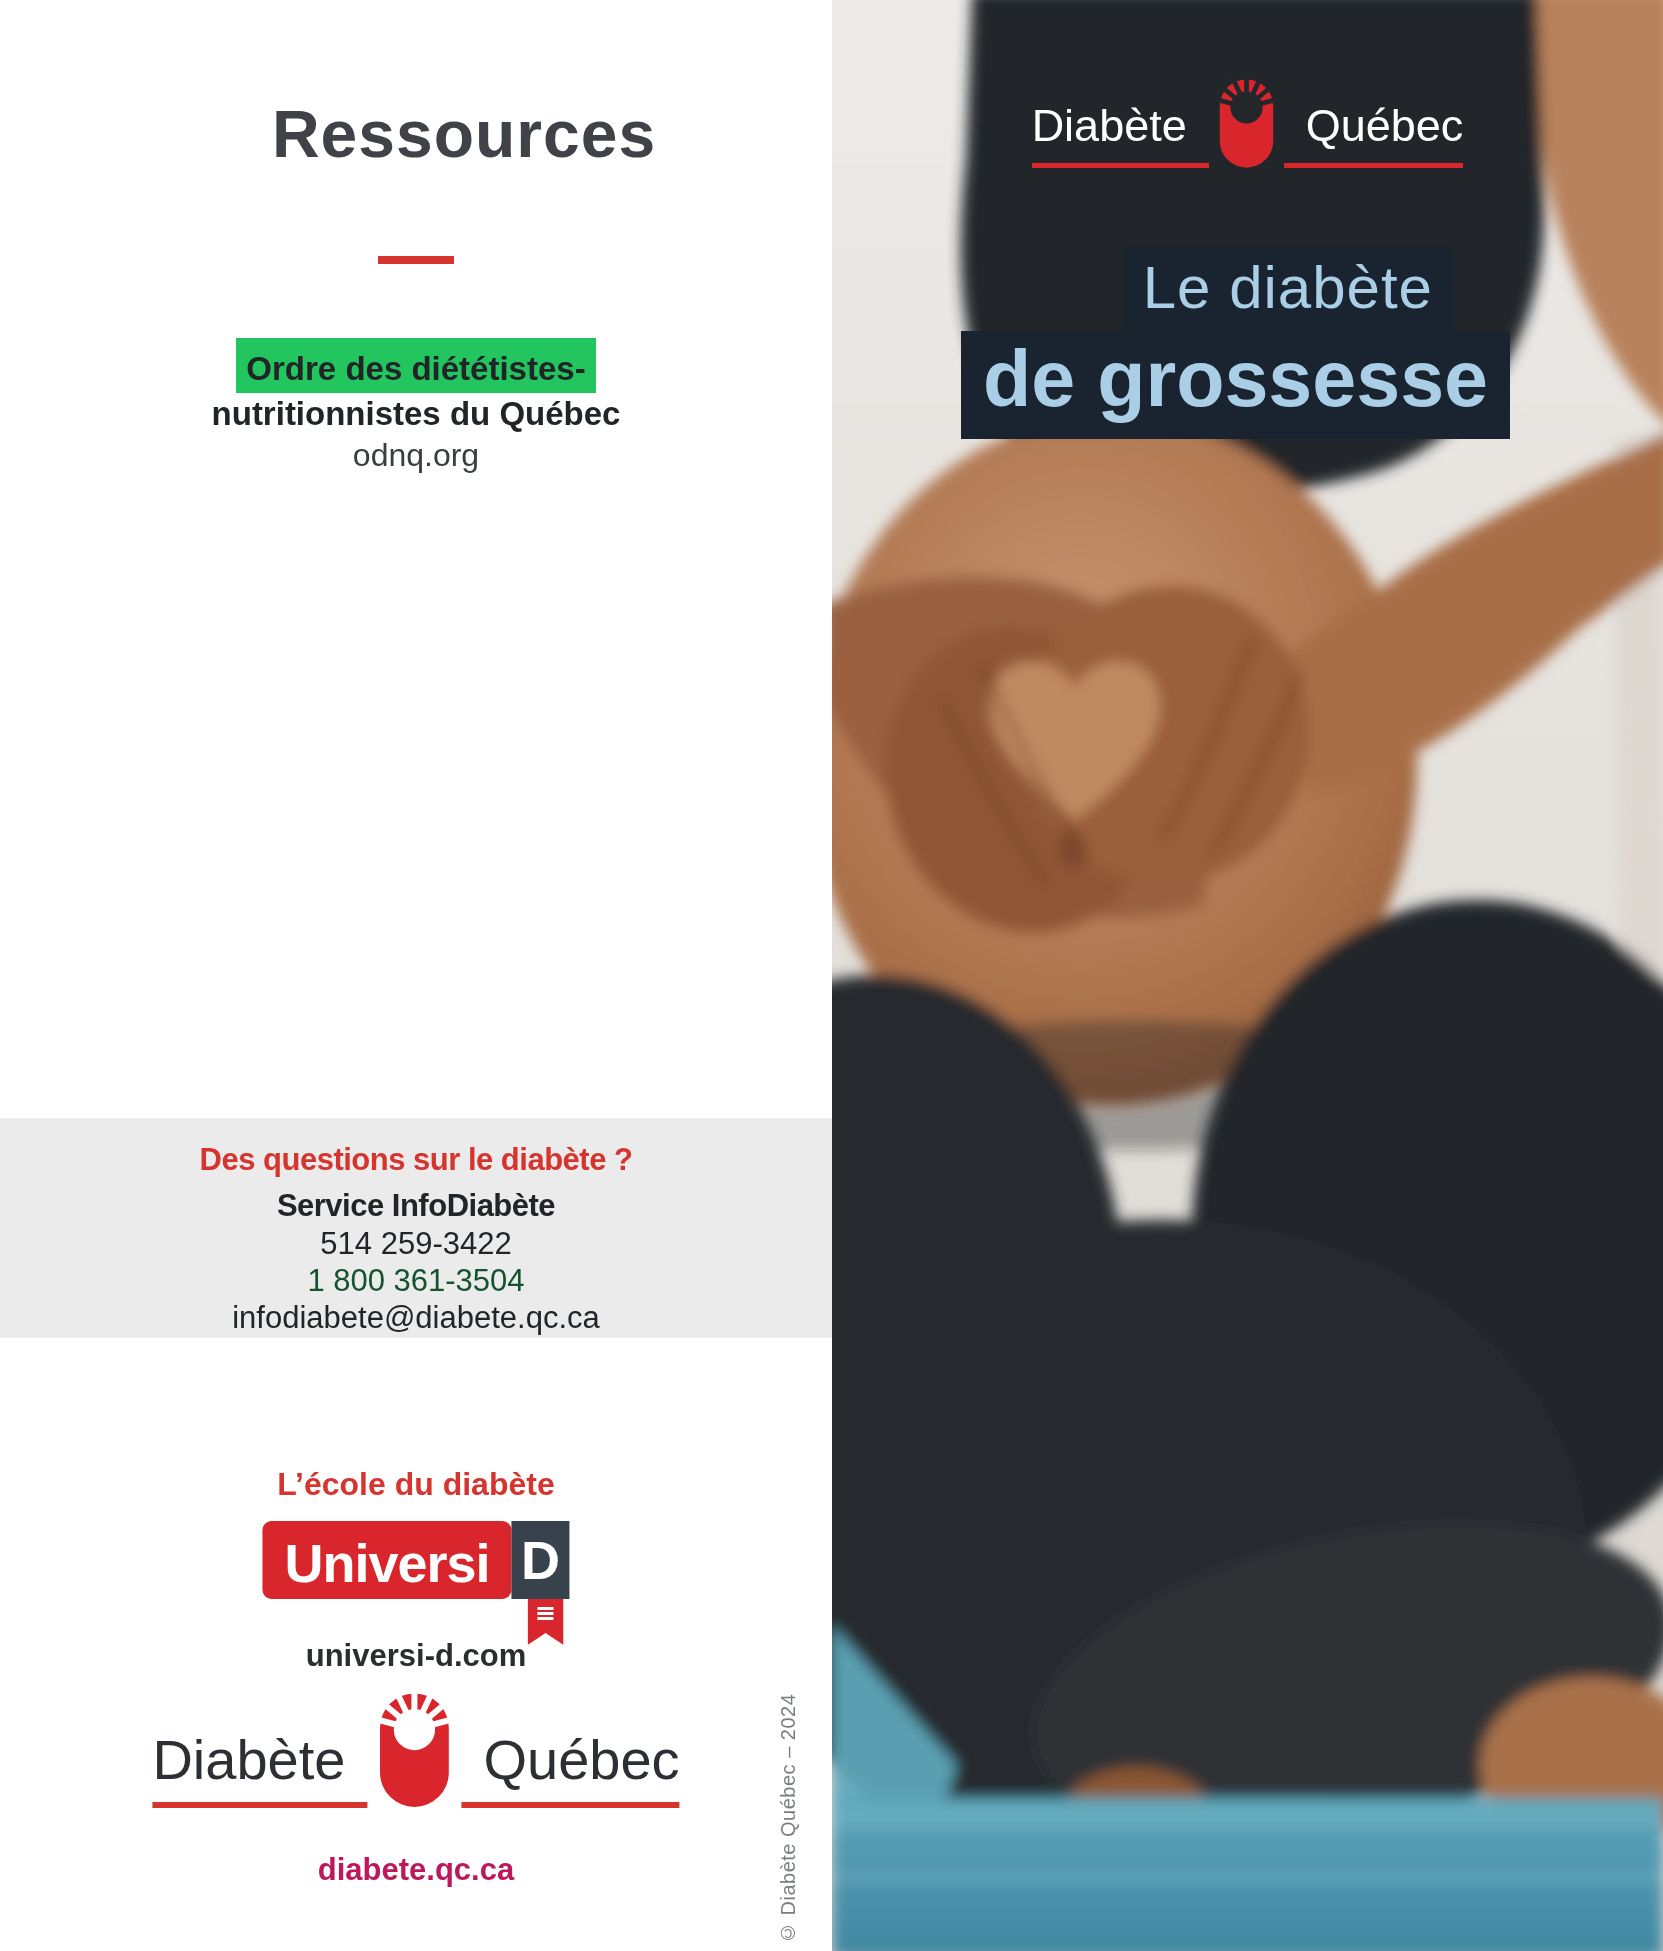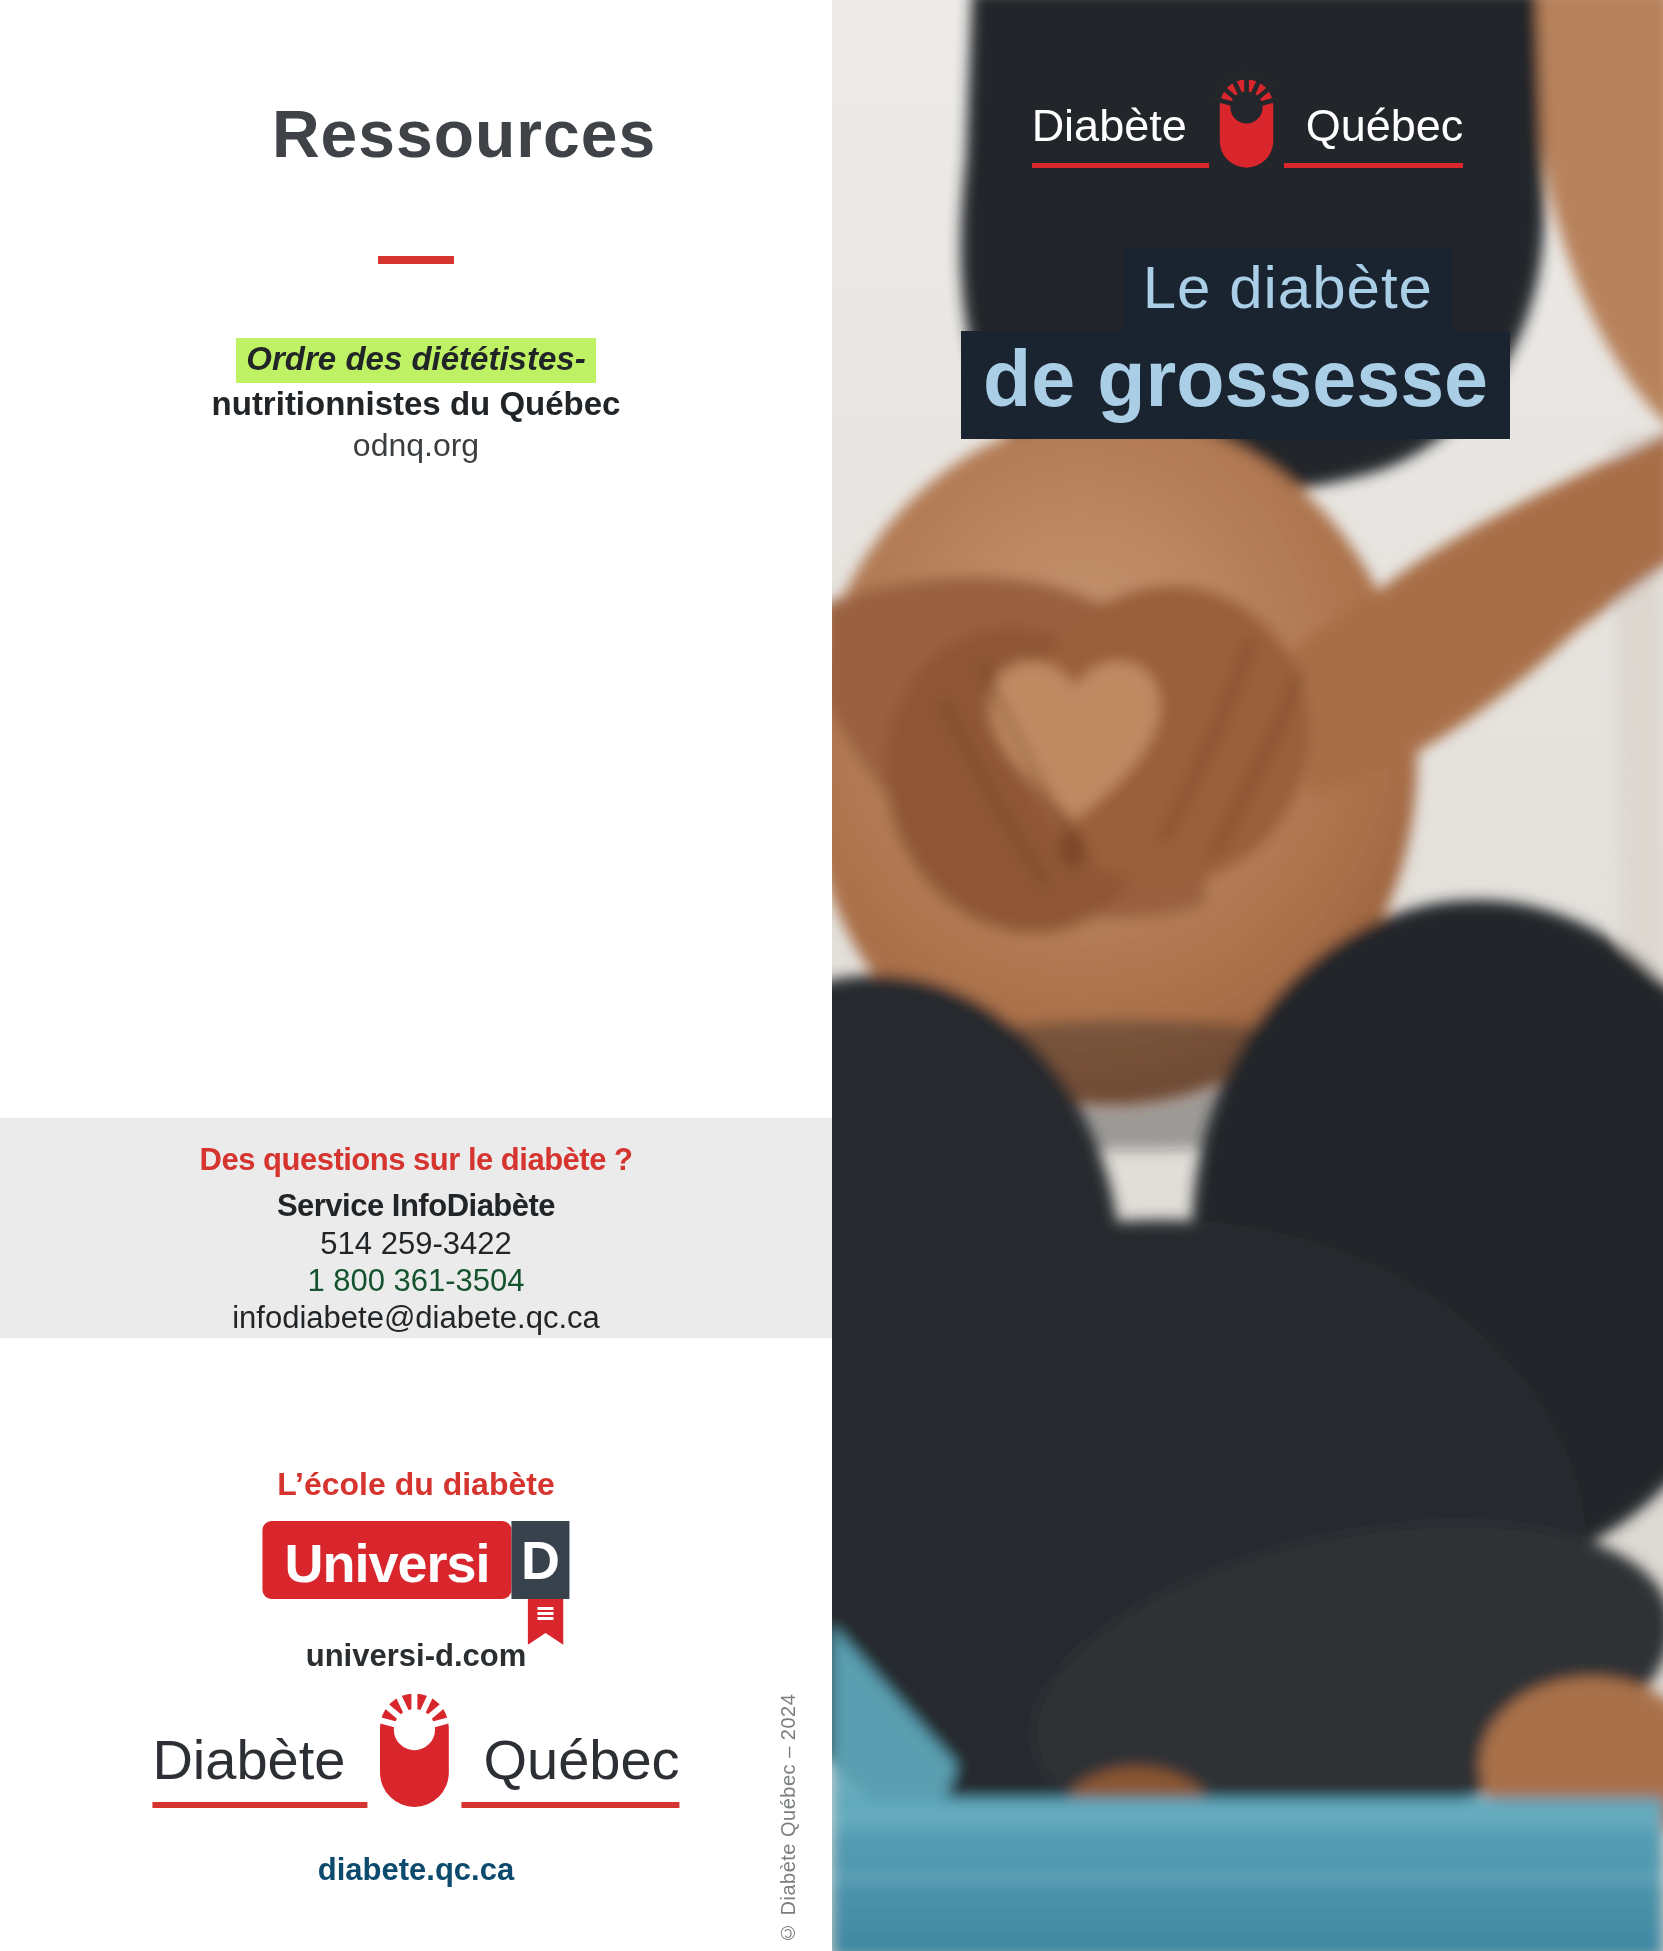--- a/index.html
+++ b/index.html
@@ -7,21 +7,21 @@
         font-family:"Liberation Sans",sans-serif;}
 
   
   .back-panel{position:absolute;left:0;top:0;width:832px;height:1951px;background:#ffffff;}
   .back-title{position:absolute;top:96px;left:0;width:100%;text-align:center;
       font-size:66px;font-weight:700;color:#3f4347;letter-spacing:1px;margin:0;padding-left:48px;}
   .red-divider{position:absolute;top:256px;left:50%;transform:translateX(-50%);
       width:76px;height:8px;background:#d6342f;}
   .resource-block{position:absolute;top:338px;left:0;width:100%;text-align:center;color:#222528;}
   .resource-line{font-size:33px;font-weight:700;line-height:42px;}
-  .hl{background:#bef264;padding:0 10px 3px;display:inline-block;font-style:italic;}
+  .hl{background:#22c55e;padding:10px 10px 3px;display:inline-block;}
   .resource-url{font-size:32px;font-weight:400;color:#3a3e41;margin-top:2px;}
 
   .questions-box{position:absolute;top:1118px;left:0;width:832px;height:220px;background:#ebebeb;}
   .qb-line{position:absolute;left:0;width:100%;text-align:center;}
   .qb-heading{top:24px;font-size:31px;font-weight:700;color:#d6342f;letter-spacing:-0.5px;}
   .qb-service{top:70px;font-size:31px;font-weight:700;color:#222528;letter-spacing:-0.5px;}
   .qb-phone1{top:108px;font-size:31px;font-weight:400;color:#222528;}
   .qb-phone2{top:145px;font-size:31px;font-weight:400;color:#14532d;}
   .qb-email{top:182px;font-size:31px;font-weight:400;color:#222528;}
 
@@ -42,21 +42,21 @@
 
   .dq-logo-row{position:absolute;left:50%;transform:translateX(-50%);display:flex;
       align-items:flex-end;justify-content:center;gap:4px;}
   .dq-bottom{top:1676px;}
   .dq-word{font-family:Liberation Sans, sans-serif;padding-bottom:10px;border-bottom:6px solid #d6342f;}
   .dq-bottom .dq-word{font-size:56px;color:#2c2f33;}
   .dq-word.w1{padding-right:22px;}
   .dq-word.w2{padding-left:22px;}
   .dq-emblem-lg{width:86px;height:138px;margin-bottom:-6px;flex:0 0 auto;}
   .dq-url{position:absolute;top:1852px;left:0;width:100%;text-align:center;
-      font-size:31px;font-weight:700;color:#0c4a6e;}
+      font-size:31px;font-weight:700;color:#be185d;}
 
   .copyright-vert{position:absolute;left:777px;top:1646px;height:298px;width:30px;
       writing-mode:vertical-rl;transform:rotate(180deg);
       font-size:20px;color:#7b7e80;letter-spacing:0.5px;white-space:nowrap;}
 
   
   .cover-panel{position:absolute;left:832px;top:0;width:831px;height:1951px;overflow:hidden;background:#e9e6e2;}
   .cover-photo{position:absolute;left:0;top:0;width:831px;height:1951px;display:block;}
   .cover-logo-row{position:absolute;top:66px;left:0;width:100%;display:flex;
       align-items:flex-end;justify-content:center;gap:4px;}

